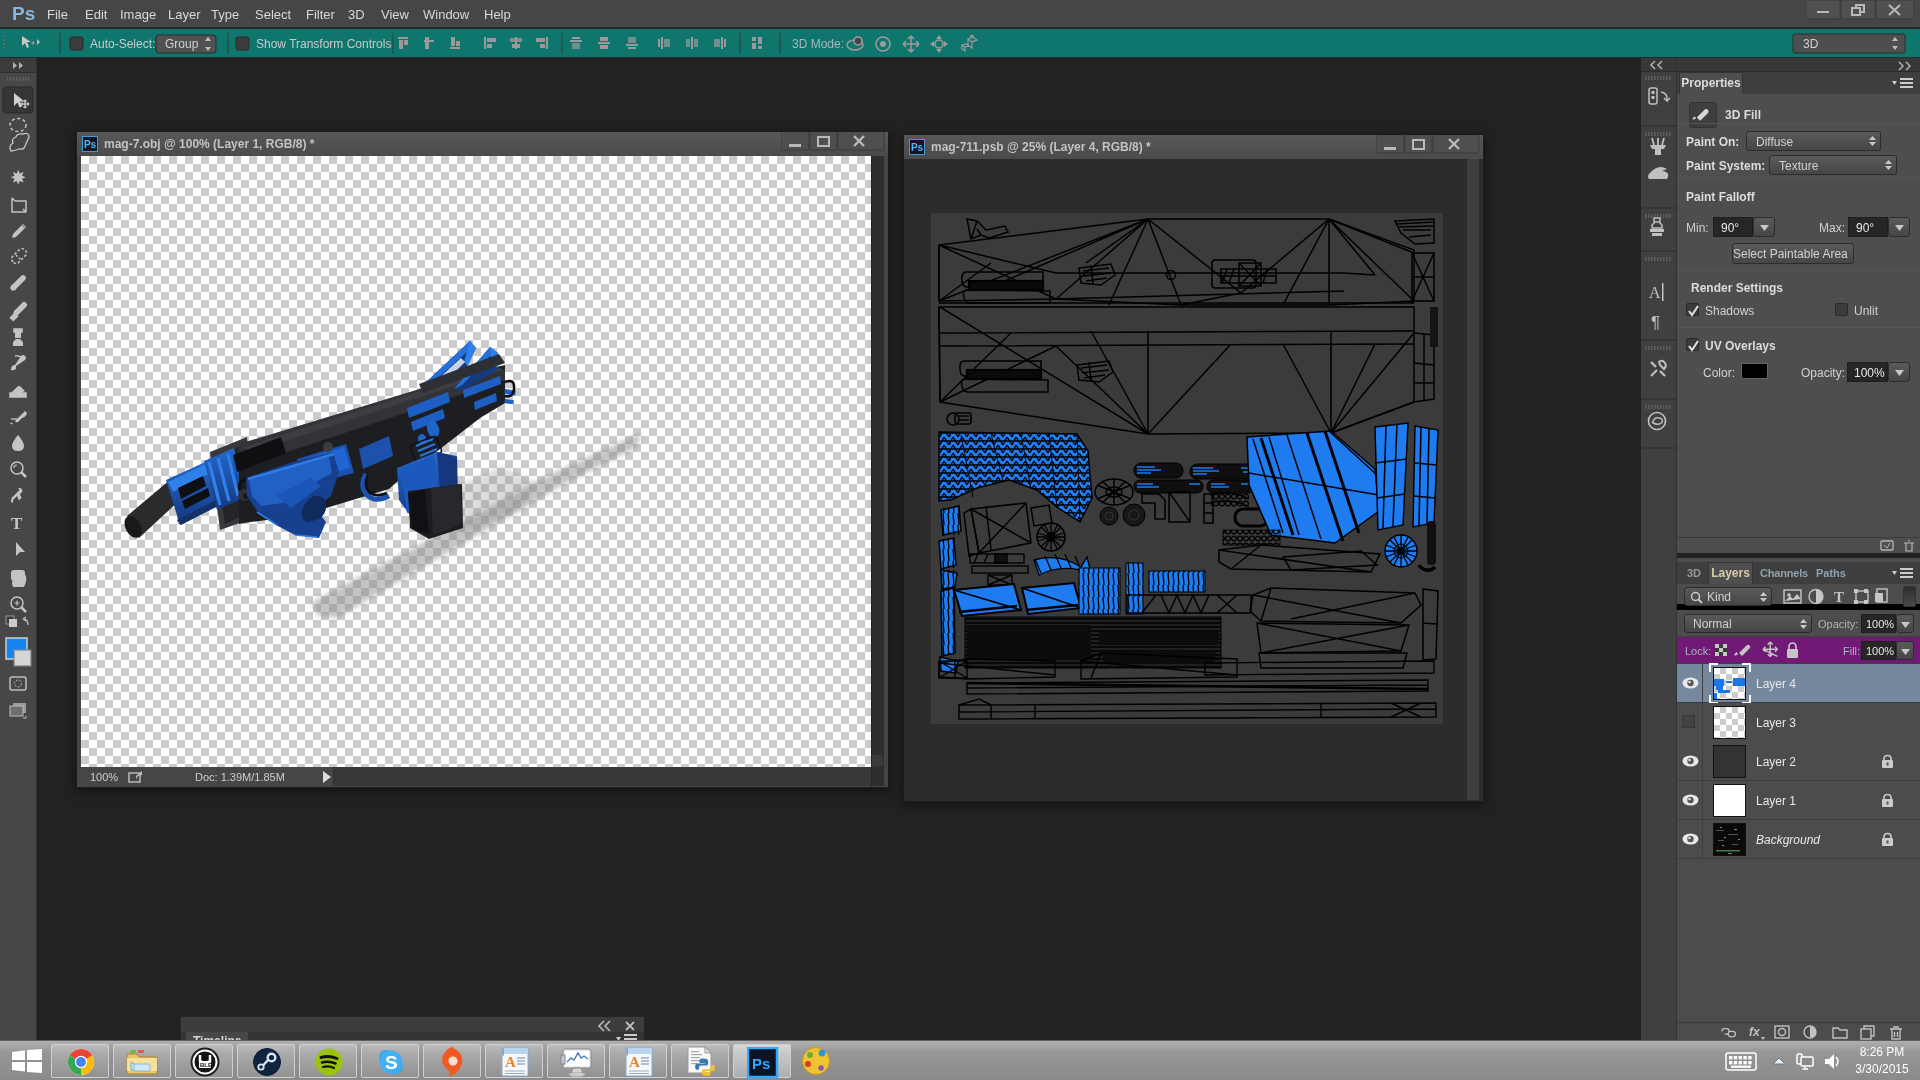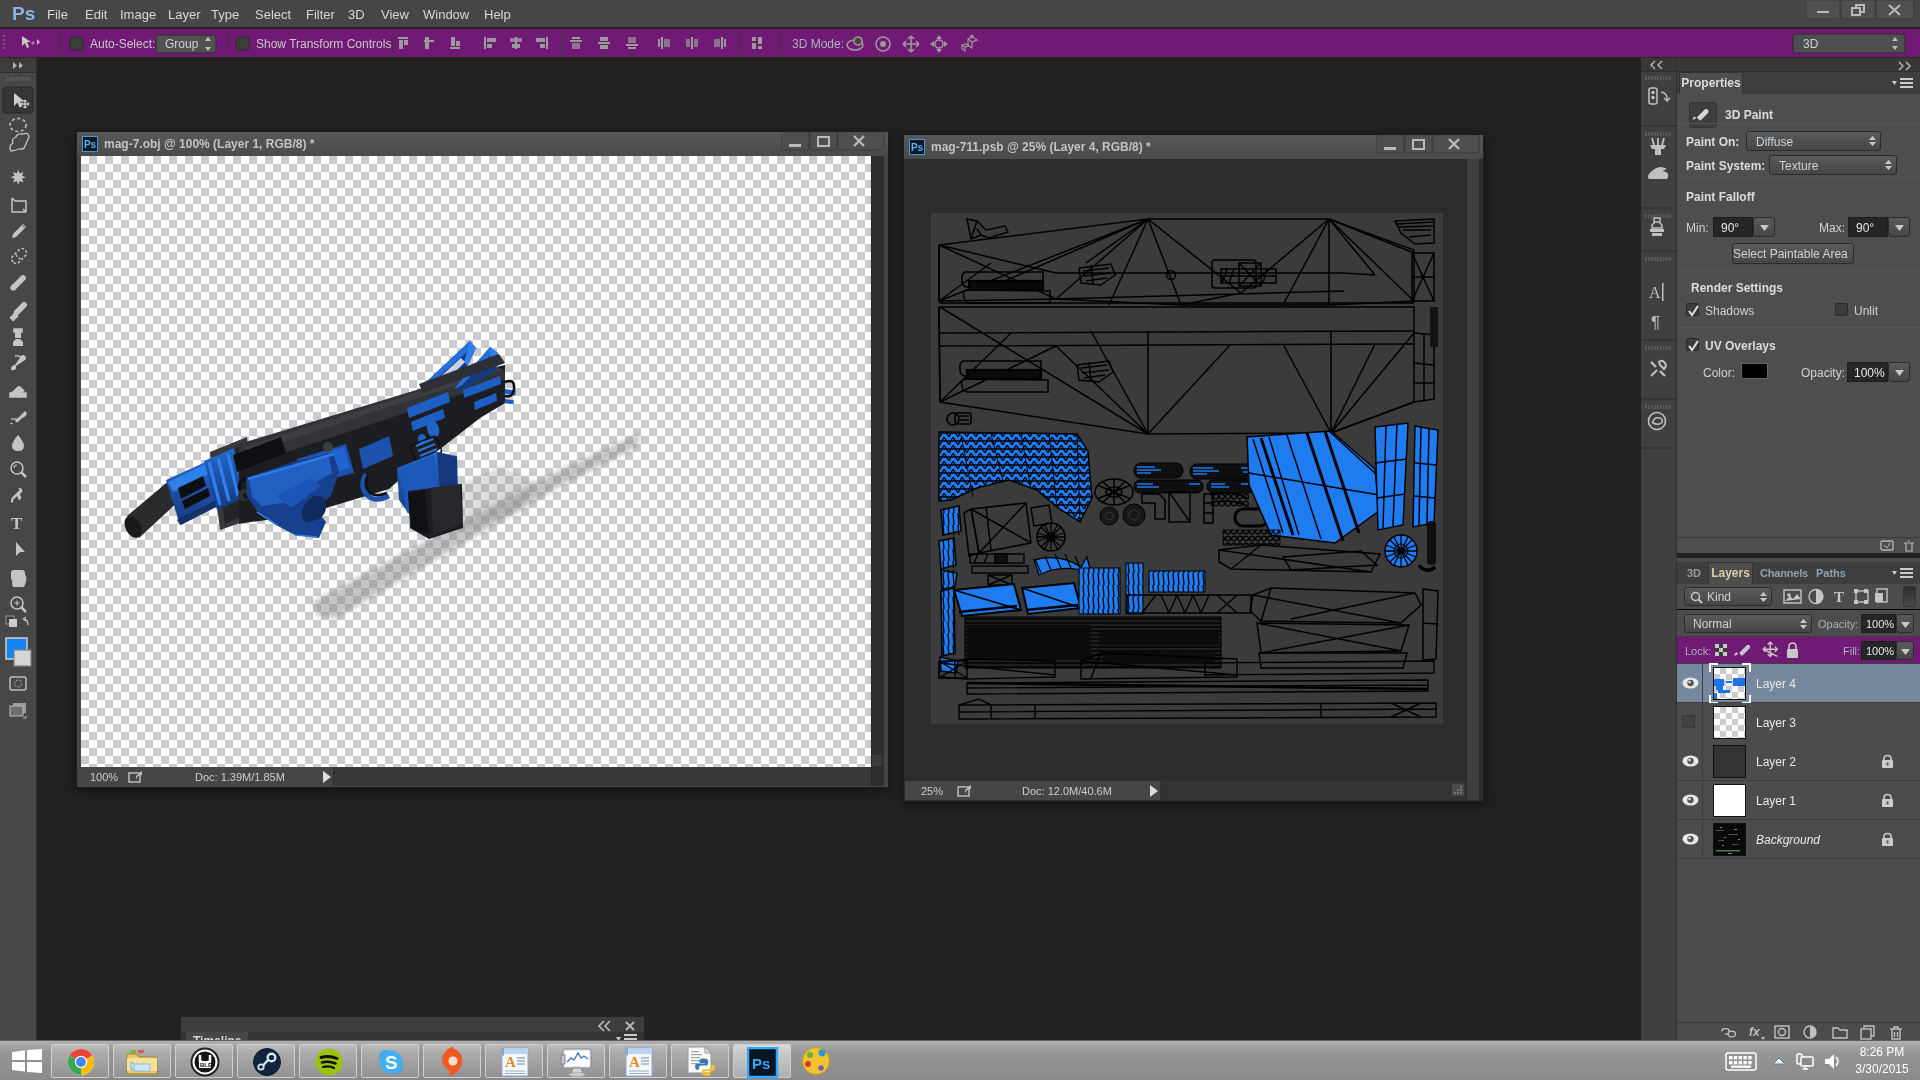--- a/index.html
+++ b/index.html
@@ -3,21 +3,21 @@
 <meta charset="utf-8">
 <style>
   * { margin:0; padding:0; box-sizing:border-box; }
   html,body { width:1920px; height:1080px; overflow:hidden; background:#222222; font-family:"Liberation Sans", sans-serif; }
   .abs { position:absolute; }
   #stage { position:relative; width:1920px; height:1080px; }
   .menubar { left:0; top:0; width:1920px; height:28px; background:#464646; border-bottom:1px solid #282828; color:#d8d8d8; font-size:13px; }
   .menubar .mi { position:absolute; top:7px; }
   .pslogo { position:absolute; left:12px; top:3px; color:#8cb4dc; font-size:19px; font-weight:bold; }
   .winbtns { position:absolute; right:4px; top:0; }
-  .optionsbar { left:0; top:29px; width:1920px; height:29px; background:#701a75; border-bottom:1px solid #272727; color:#c9c9c9; font-size:12px; }
+  .optionsbar { left:0; top:29px; width:1920px; height:29px; background:#0f766e; border-bottom:1px solid #272727; color:#c9c9c9; font-size:12px; }
   .toolbar { left:0; top:58px; width:37px; height:982px; background:#474747; border-right:1px solid #303030; }
   .checker { background-color:#fff;
     background-image:linear-gradient(45deg,#cbcbcb 25%,transparent 25%,transparent 75%,#cbcbcb 75%),
                      linear-gradient(45deg,#cbcbcb 25%,transparent 25%,transparent 75%,#cbcbcb 75%);
     background-size:16px 16px; background-position:0 0,8px 8px; }
   .doc { background:#454545; border:1px solid #1d1d1d; box-shadow:0 3px 10px rgba(0,0,0,0.5); }
   .doctitle { position:absolute; left:0; top:0; right:0; height:24px; background:linear-gradient(#585858,#4a4a4a); color:#c3c3c3; font-size:12px; font-weight:bold; }
   .pschip { position:absolute; left:5px; top:4px; width:16px; height:16px; background:#101624; border:1px solid #3f9bd8; color:#55b5f0; font-size:10px; font-weight:bold; text-align:center; line-height:15px; }
   .statusbar { position:absolute; left:1px; bottom:1px; height:19px; background:#383838; color:#ccc; font-size:11px; }
   .panel { background:#4e4e4e; }
@@ -701,42 +701,20 @@
         <path d="M274,450 L503,448 L503,460 L274,462 Z"></path>
         <path d="M36,470 L497,467 L497,478 L36,481 Z M36,475 L497,472"></path>
         <path d="M28,492 L505,490 L505,504 L28,506 Z M28,499 L505,496 M460,490 L490,504 M490,490 L460,504 M60,492 L60,505"></path>
         <path d="M28,492 L48,486 L60,492 M104,492 L104,505 M390,491 L390,504"></path>
       </g>
       <path d="M36,470 L497,476" stroke="#000000" stroke-width="2.5"></path>
     </svg>
 
     <div class="abs" style="right:4px;top:24px;width:13px;height:641px;background:#3f3f3f;border-left:1px solid #2a2a2a"></div>
 
-    <div class="statusbar" style="right:18px;width:561px;background:#333">
-      <div class="abs" style="left:0;top:0;width:256px;height:19px;background:#464646;border-right:1px solid #2f2f2f"></div>
-      <span class="abs" style="left:16px;top:4px">25%</span>
-      <svg class="abs" style="left:52px;top:2px" width="20" height="16">
-          <rect x="1" y="4" width="11" height="9" fill="none" stroke="#bbb" stroke-width="1.5"></rect>
-          <path d="M8,7 l6,-5 l0,4 q-5,0 -6,5 z" fill="#bbb"></path>
-        </svg>
-      <span class="abs" style="left:117px;top:4px">Doc: 12.0M/40.6M</span>
-      <svg class="abs" style="left:243px;top:3px" width="12" height="14">
-          <path d="M2,1 l8,6 l-8,6 z" fill="#ddd"></path>
-        </svg>
-      <div class="abs" style="right:2px;top:3px;width:12px;height:12px;background:#4a4a4a"><svg width="12" height="12">
-            <g fill="#777">
-              <rect x="8" y="2" width="2" height="2"></rect>
-              <rect x="5" y="5" width="2" height="2"></rect>
-              <rect x="8" y="5" width="2" height="2"></rect>
-              <rect x="2" y="8" width="2" height="2"></rect>
-              <rect x="5" y="8" width="2" height="2"></rect>
-              <rect x="8" y="8" width="2" height="2"></rect>
-            </g>
-          </svg></div>
-    </div>
   </div>
 
   <div class="abs" style="left:180px;top:1016px;width:465px;height:24px;background:#3d3d3d;border:1px solid #262626;overflow:visible">
     <svg class="abs" style="right:4px;top:2px" width="44" height="14">
       <path d="M8,2 l-5,5 l5,5 M14,2 l-5,5 l5,5" stroke="#bbb" stroke-width="1.6" fill="none"></path>
       <path d="M30,3 l8,8 M38,3 l-8,8" stroke="#bbb" stroke-width="1.8" fill="none"></path>
     </svg>
     <div class="abs" style="left:0px;top:15px;width:463px;height:9px;background:#343434"></div>
     <div class="abs" style="left:5px;top:15px;width:62px;height:24px;background:#474747;color:#d8d8d8;font-size:12px;font-weight:bold;padding:2px 0 0 7px;overflow:hidden">Timeline</div>
     <svg class="abs" style="right:6px;top:17px" width="22" height="12">
@@ -836,21 +814,21 @@
         </svg>
     </div>
 
     <div class="abs" style="left:0;top:36px;width:243px;height:459px;background:#4e4e4e">
 
       <div class="abs" style="left:12px;top:8px;width:28px;height:26px;background:#3e3e3e;border:1px solid #333;border-radius:3px">
         <svg width="26" height="24">
             <path d="M5,19 l9,-9 q2,-2 4,0 t0,4 l-9,9 z M4,20 q-2,2 -4,1 q1,-3 3,-3" fill="#d8d8d8" transform="scale(0.85) translate(3,-2)"></path>
           </svg>
       </div>
-      <span class="abs sechdr" style="left:48px;top:14px">3D Paint</span>
+      <span class="abs sechdr" style="left:48px;top:14px">3D Fill</span>
       <div class="divider" style="top:29px"></div>
 
       <span class="abs sechdr" style="left:9px;top:41px">Paint On:</span>
       <div class="dd" style="left:69px;top:37px;width:135px;height:20px">
           <span style="position:absolute;left:9px;top:3px">Diffuse</span>
         <svg class="ddarrow" width="9" height="12">
             <path d="M1,5 l3.5,-4 l3.5,4 z M1,7 l7,0 l-3.5,4 z" fill="#c8c8c8"></path>
           </svg>
       </div>
 
@@ -929,21 +907,21 @@
       <span class="abs" style="left:83px;top:5px;color:#8fa2b0;font-size:11px;font-weight:bold;letter-spacing:-0.2px">Channels</span>
       <span class="abs" style="left:139px;top:5px;color:#8fa2b0;font-size:11px;font-weight:bold">Paths</span>
       <svg class="abs" style="right:6px;top:6px" width="22" height="12">
           <path d="M0,3 l5,0 l-2.5,4 z" fill="#ccc"></path>
           <rect x="8" y="0" width="13" height="2" fill="#ccc"></rect>
           <rect x="8" y="4" width="13" height="2" fill="#ccc"></rect>
           <rect x="8" y="8" width="13" height="2" fill="#ccc"></rect>
         </svg>
     </div>
 
-    <div class="abs" style="left:0;top:26px;width:243px;height:26px;background:#4c4c4c;border-bottom:1px solid #000000">
+    <div class="abs" style="left:0;top:26px;width:243px;height:26px;background:#4c4c4c;border-bottom:6px solid #000000">
       <div class="dd" style="left:7px;top:3px;width:88px;height:19px">
         <svg class="abs" style="left:5px;top:3px" width="14" height="14">
             <circle cx="5.5" cy="5.5" r="4" fill="none" stroke="#ccc" stroke-width="1.5"></circle>
             <line x1="8.5" y1="8.5" x2="12" y2="12" stroke="#ccc" stroke-width="1.8"></line>
           </svg>
         <span style="position:absolute;left:22px;top:2px">Kind</span>
         <svg class="ddarrow" width="9" height="12">
             <path d="M1,5 l3.5,-4 l3.5,4 z M1,7 l7,0 l-3.5,4 z" fill="#c8c8c8"></path>
           </svg>
       </div>

